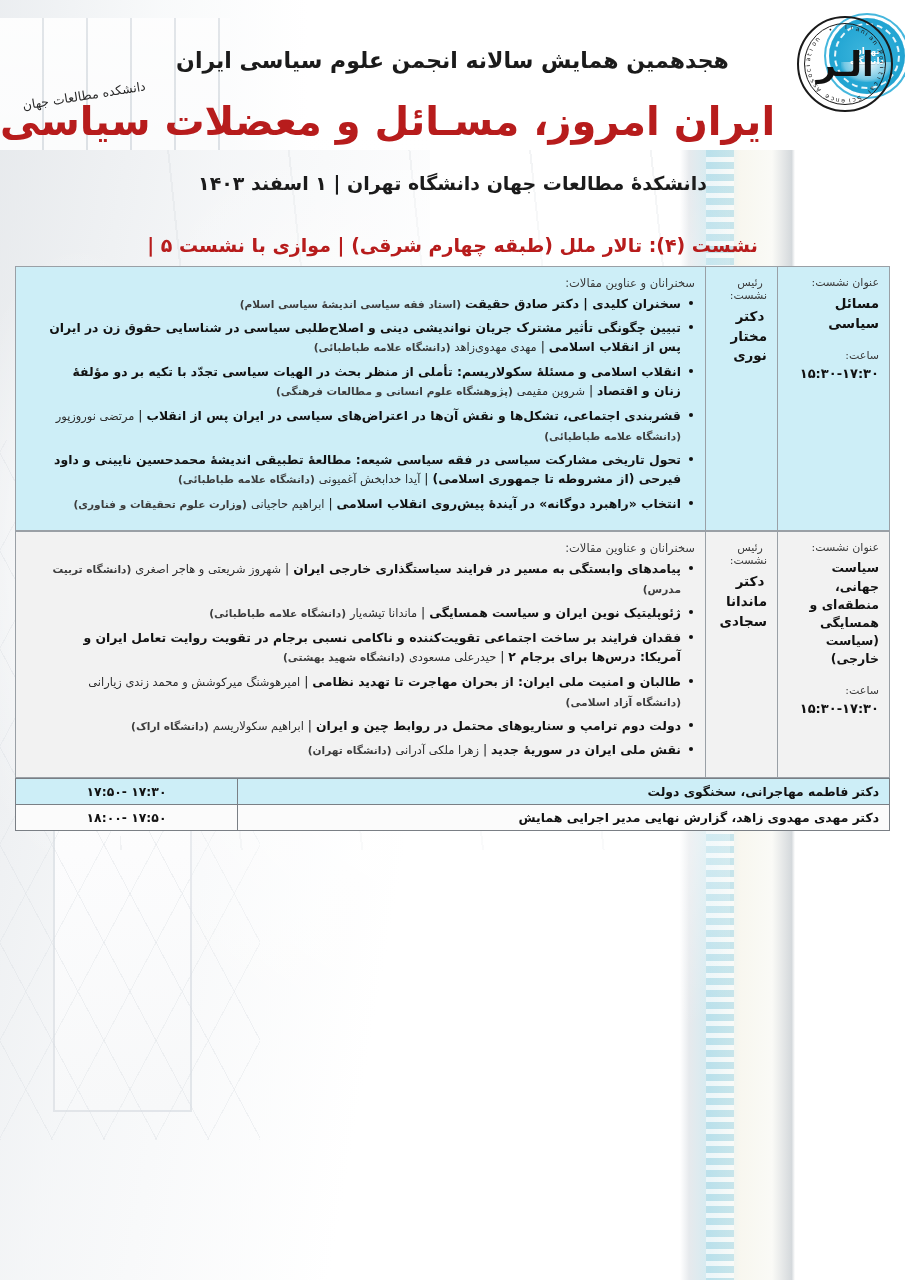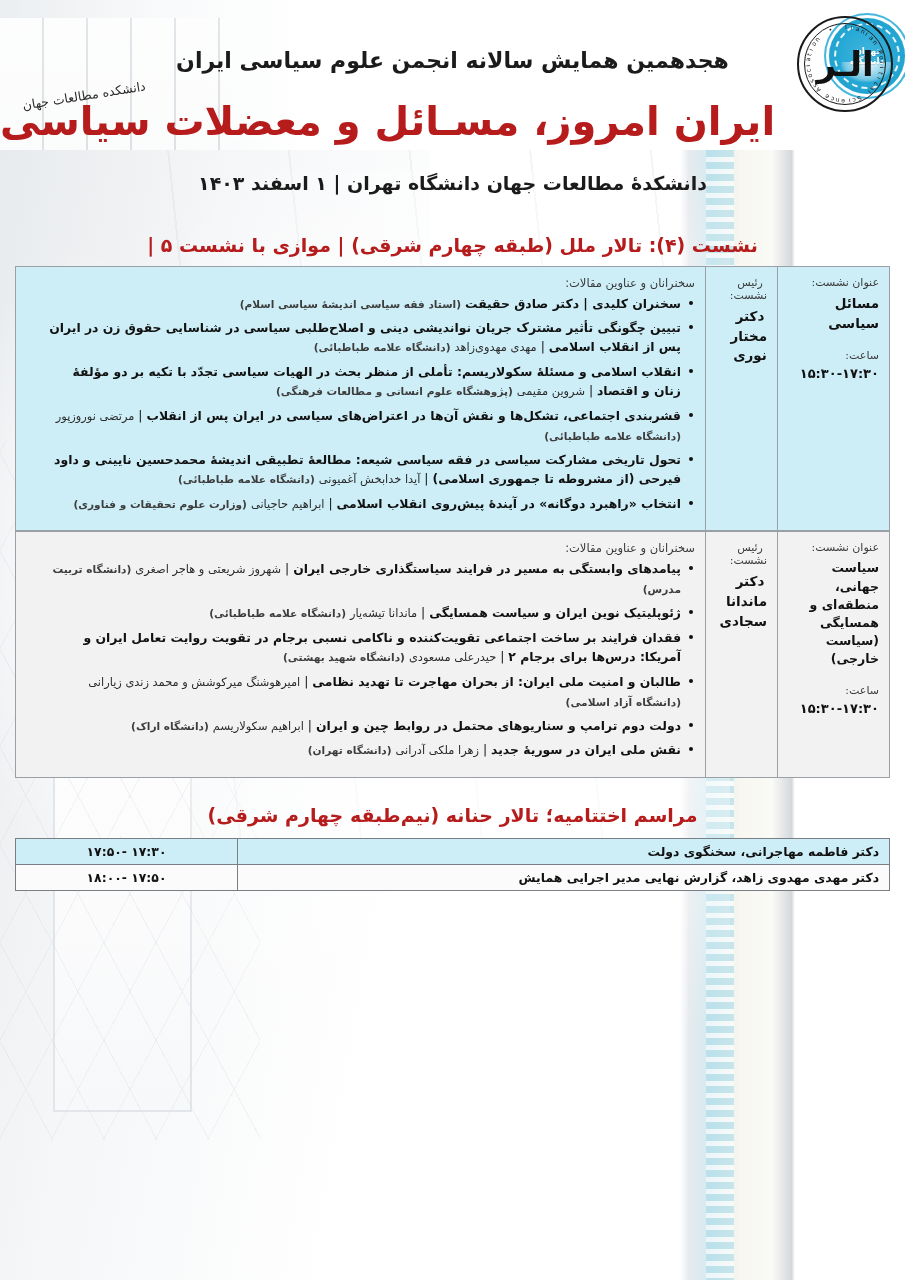--- a/index.html
+++ b/index.html
@@ -383,21 +383,20 @@
                 <li><b>طالبان و امنیت ملی ایران: از بحران مهاجرت تا تهدید نظامی</b> | <span class="auth">امیرهوشنگ میرکوشش و محمد زندی زیارانی</span> <span class="aff">(دانشگاه آزاد اسلامی)</span></li>
                 <li><b>دولت دوم ترامپ و سناریوهای محتمل در روابط چین و ایران</b> | <span class="auth">ابراهیم سکولاریسم</span> <span class="aff">(دانشگاه اراک)</span></li>
                 <li><b>نقش ملی ایران در سوریۀ جدید</b> | <span class="auth">زهرا ملکی آدرانی</span> <span class="aff">(دانشگاه تهران)</span></li>
               </ul>
             </td>
           </tr>
         </tbody>
       </table>
     </div>
 
-  <div class="closing-heading">مراسم اختتامیه؛ تالار حنانه (نیم‌طبقه چهارم شرقی)</div>
   <table class="closing">
     <tbody id="closing-root">
         <tr class="r-cyan">
           <td class="item">دکتر فاطمه مهاجرانی، سخنگوی دولت</td>
           <td class="time">۱۷:۳۰ -۱۷:۵۰</td>
         </tr>
         <tr class="r-white">
           <td class="item">دکتر مهدی مهدوی زاهد، گزارش نهایی مدیر اجرایی همایش</td>
           <td class="time">۱۷:۵۰ -۱۸:۰۰</td>
         </tr>

